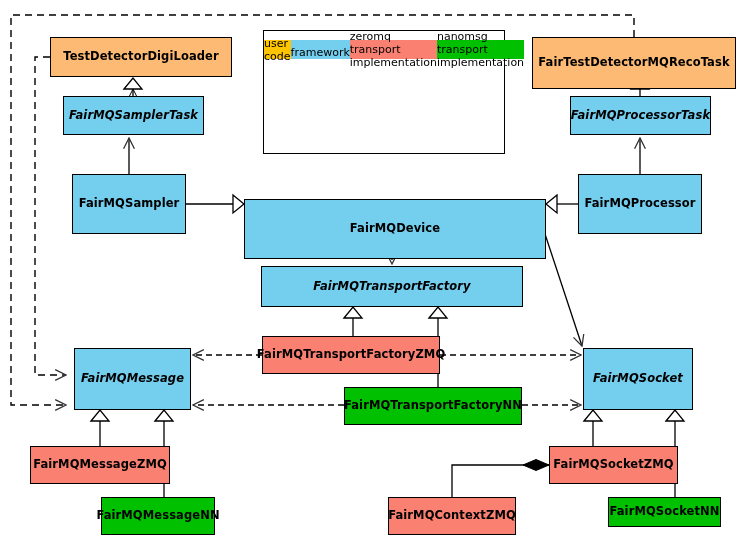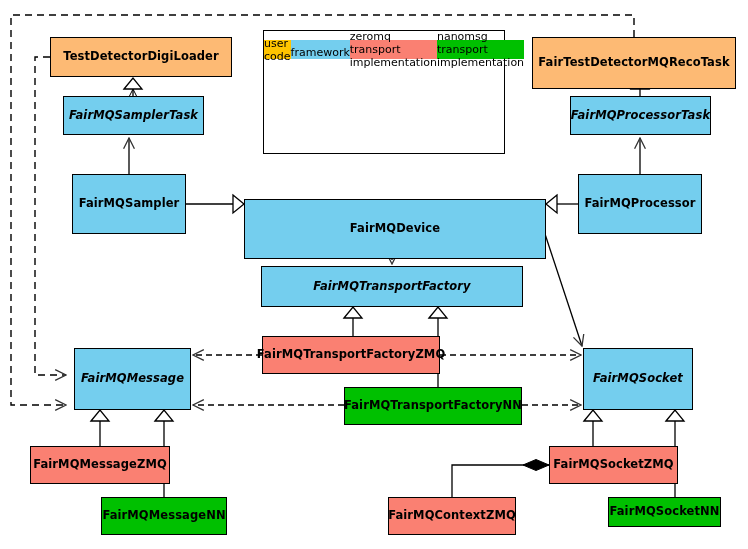--- a/index.html
+++ b/index.html
@@ -204,18 +204,18 @@
   <div class="node c-framework" style="left: 244px; top: 174px; width: 302px; height: 60px; margin-top: 25px;">FairMQDevice</div>
   <div class="node c-framework" style="left: 578px; top: 174px; width: 124px; height: 60px;">FairMQProcessor</div>
   <div class="node c-user" style="left: 532px; top: 37px; width: 204px; height: 52px;">FairTestDetectorMQRecoTask</div>
   <div class="node c-framework abstract" style="left: 261px; top: 266px; width: 262px; height: 41px;">FairMQTransportFactory</div>
   <div class="node c-framework abstract" style="left: 570px; top: 96px; width: 141px; height: 39px;">FairMQProcessorTask</div>
   <div class="node c-zmq" style="left: 262px; top: 336px; width: 178px; height: 38px;">FairMQTransportFactoryZMQ</div>
   <div class="node c-nn" style="left: 344px; top: 387px; width: 178px; height: 38px;">FairMQTransportFactoryNN</div>
   <div class="node c-framework abstract" style="left: 74px; top: 348px; width: 117px; height: 62px;">FairMQMessage</div>
   <div class="node c-framework abstract" style="left: 583px; top: 348px; width: 110px; height: 62px;">FairMQSocket</div>
   <div class="node c-zmq" style="left: 30px; top: 446px; width: 140px; height: 38px;">FairMQMessageZMQ</div>
-  <div class="node c-nn" style="left: 101px; top: 497px; width: 126px; height: 38px;">FairMQMessageNN</div>
+  <div class="node c-nn" style="left: 101px; top: 497px; width: 114px; height: 38px;">FairMQMessageNN</div>
   <div class="node c-zmq" style="left: 549px; top: 446px; width: 129px; height: 38px;">FairMQSocketZMQ</div>
   <div class="node c-zmq" style="left: 388px; top: 497px; width: 128px; height: 38px;">FairMQContextZMQ</div>
   <div class="node c-nn" style="left: 608px; top: 497px; width: 113px; height: 30px;">FairMQSocketNN</div>
 
 </div>
 
 </body></html>

